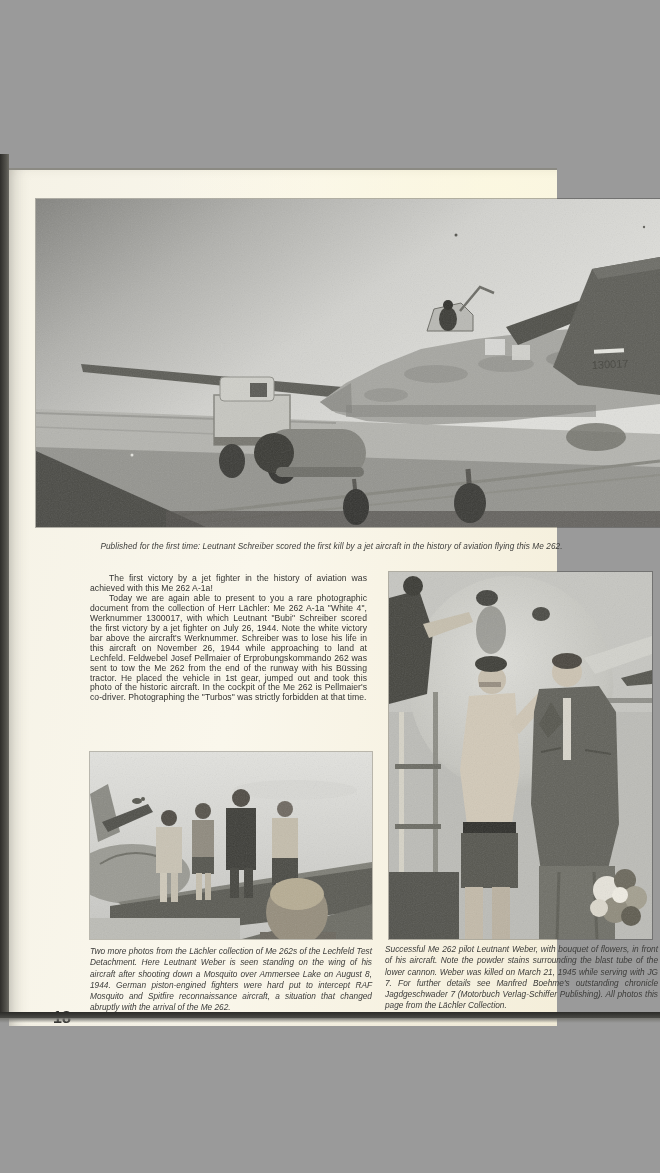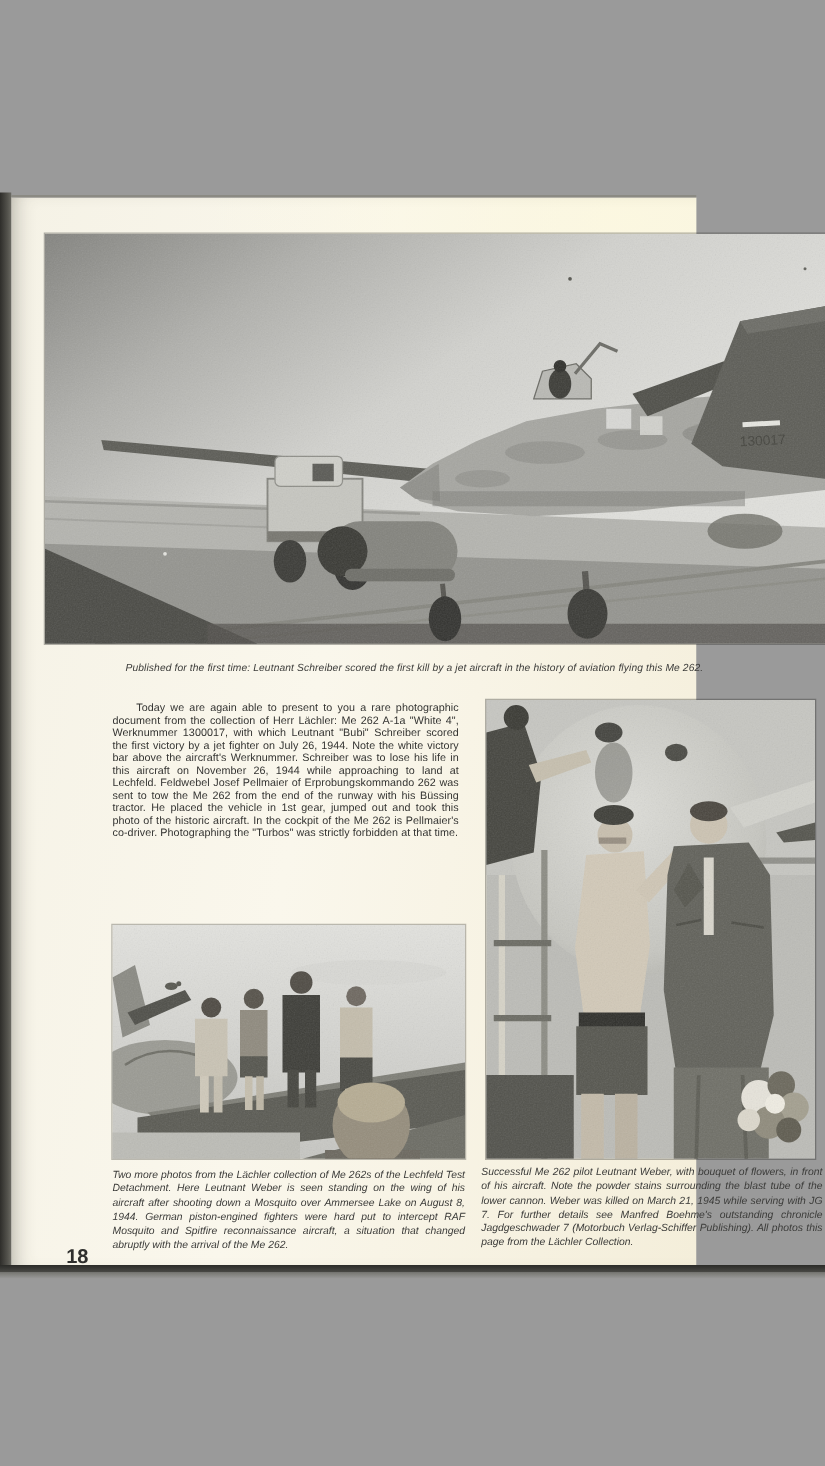--- a/index.html
+++ b/index.html
@@ -9,21 +9,21 @@
     background: #9a9a9a;
     font-family: "Liberation Sans", "DejaVu Sans", sans-serif;
   }
   .stage { position: relative; width: 660px; height: 1173px; }
 
   .spine-strip {
     position: absolute; left: 0; top: 154px; width: 9px; height: 860px;
     background: linear-gradient(to right, #2e2d2a, #55544e 70%, #6b6a63);
   }
   .page {
-    position: absolute; left: 9px; top: 156px; width: 548px; height: 856px;
+    position: absolute; left: 9px; top: 168px; width: 548px; height: 856px;
     background:
       radial-gradient(ellipse 500px 260px at 90% 2%, rgba(252,248,224,.85), rgba(252,248,224,0) 70%),
       linear-gradient(100deg, #f5f2e6 0%, #faf7ec 45%, #f4eeda 100%);
     border-top: 2px solid #8b8a83;
     box-shadow: inset 12px 0 18px -12px rgba(60,58,50,.45);
   }
   .page-bottom-edge {
     position: absolute; left: 0; top: 1012px; width: 660px; height: 6px;
     background: linear-gradient(to bottom, #2b2b28, #4a4a46);
   }
@@ -170,20 +170,21 @@
         <circle cx="420" cy="36" r="1.5" fill="#55554f"></circle>
         <circle cx="608" cy="28" r="1.2" fill="#60605a"></circle>
         <circle cx="96" cy="256" r="1.5" fill="#e4e4df"></circle>
         <rect x="0" y="0" width="624" height="328" filter="url(#grainF)"></rect>
       </svg>
     </figure>
 
     <div class="caption caption-top">Published for the first time: Leutnant Schreiber scored the first kill by a jet aircraft in the history of aviation flying this Me 262.</div>
 
     <div class="article">
+      <p>The first victory by a jet fighter in the history of aviation was achieved with this Me 262 A-1a!</p>
       <p>Today we are again able to present to you a rare photographic document from the collection of Herr Lächler: Me 262 A-1a "White 4", Werknummer 1300017, with which Leutnant "Bubi" Schreiber scored the first victory by a jet fighter on July 26, 1944. Note the white victory bar above the aircraft's Werknummer. Schreiber was to lose his life in this aircraft on November 26, 1944 while approaching to land at Lechfeld. Feldwebel Josef Pellmaier of Erprobungskommando 262 was sent to tow the Me 262 from the end of the runway with his Büssing tractor. He placed the vehicle in 1st gear, jumped out and took this photo of the historic aircraft. In the cockpit of the Me 262 is Pellmaier's co-driver. Photographing the "Turbos" was strictly forbidden at that time.</p>
     </div>
 
     <figure class="photo-right">
       <svg width="263" height="367" viewBox="0 0 263 367" preserveAspectRatio="none">
         <rect x="0" y="0" width="263" height="367" fill="#bcbcb7"></rect>
         <rect x="0" y="0" width="263" height="140" fill="#c6c6c1"></rect>
 
         <ellipse cx="122" cy="112" rx="102" ry="108" fill="url(#domeG)"></ellipse>
         <ellipse cx="98" cy="26" rx="11" ry="8" fill="#44443f"></ellipse>

